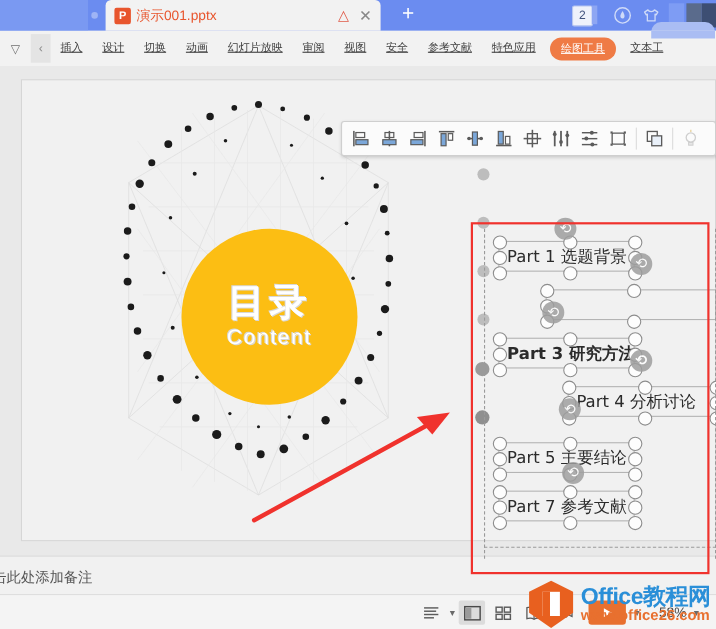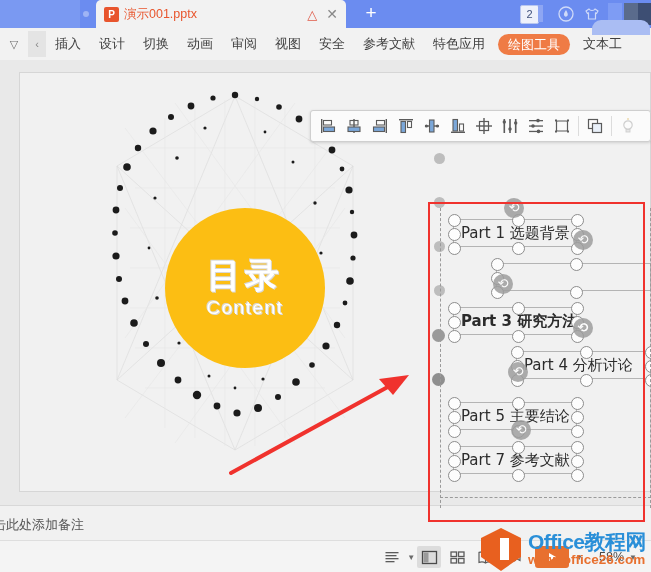--- a/index.html
+++ b/index.html
@@ -60,22 +60,23 @@
     position:absolute;left:0;top:28px;width:651px;height:32px;
     background:#f2f2f2;border-bottom:1px solid #e2e2e2;
     display:flex;align-items:center;
   }
   #ribbon-chevron{width:28px;text-align:center;font-size:11px;color:#707070;}
   #ribbon-prev{
     width:18px;height:26px;background:#e4e4e4;text-align:center;
     font-size:11px;color:#888;line-height:26px;
   }
   .rtab{
-    padding:0 9px;height:32px;line-height:32px;font-size:13px;color:#3f3f3f;
+    padding:0 9px;height:32px;line-height:32px;font-size:10px;color:#3f3f3f;
     white-space:nowrap;
+    text-decoration:underline;
   }
   .rtab.active{
     background:#ef7b45;color:#fff;border-radius:13px;height:21px;line-height:21px;
     padding:0 10px;margin:0 4px;text-align:center;
   }
   #ribbon-blob{
     position:absolute;left:592px;top:0;width:58px;height:7px;background:#aabdf3;
   }
 
   
@@ -230,20 +231,21 @@
 </div>
 
 <div id="ribbon">
   <div id="ribbon-chevron">▽</div>
   <div id="ribbon-prev">‹</div>
 
   <div class="rtab">插入</div>
   <div class="rtab">设计</div>
   <div class="rtab">切换</div>
   <div class="rtab">动画</div>
+  <div class="rtab">幻灯片放映</div>
   <div class="rtab">审阅</div>
   <div class="rtab">视图</div>
   <div class="rtab">安全</div>
   <div class="rtab">参考文献</div>
   <div class="rtab">特色应用</div>
   <div class="rtab active">绘图工具</div>
   <div class="rtab">文本工</div>
   <div id="ribbon-blob"></div>
 </div>
 

